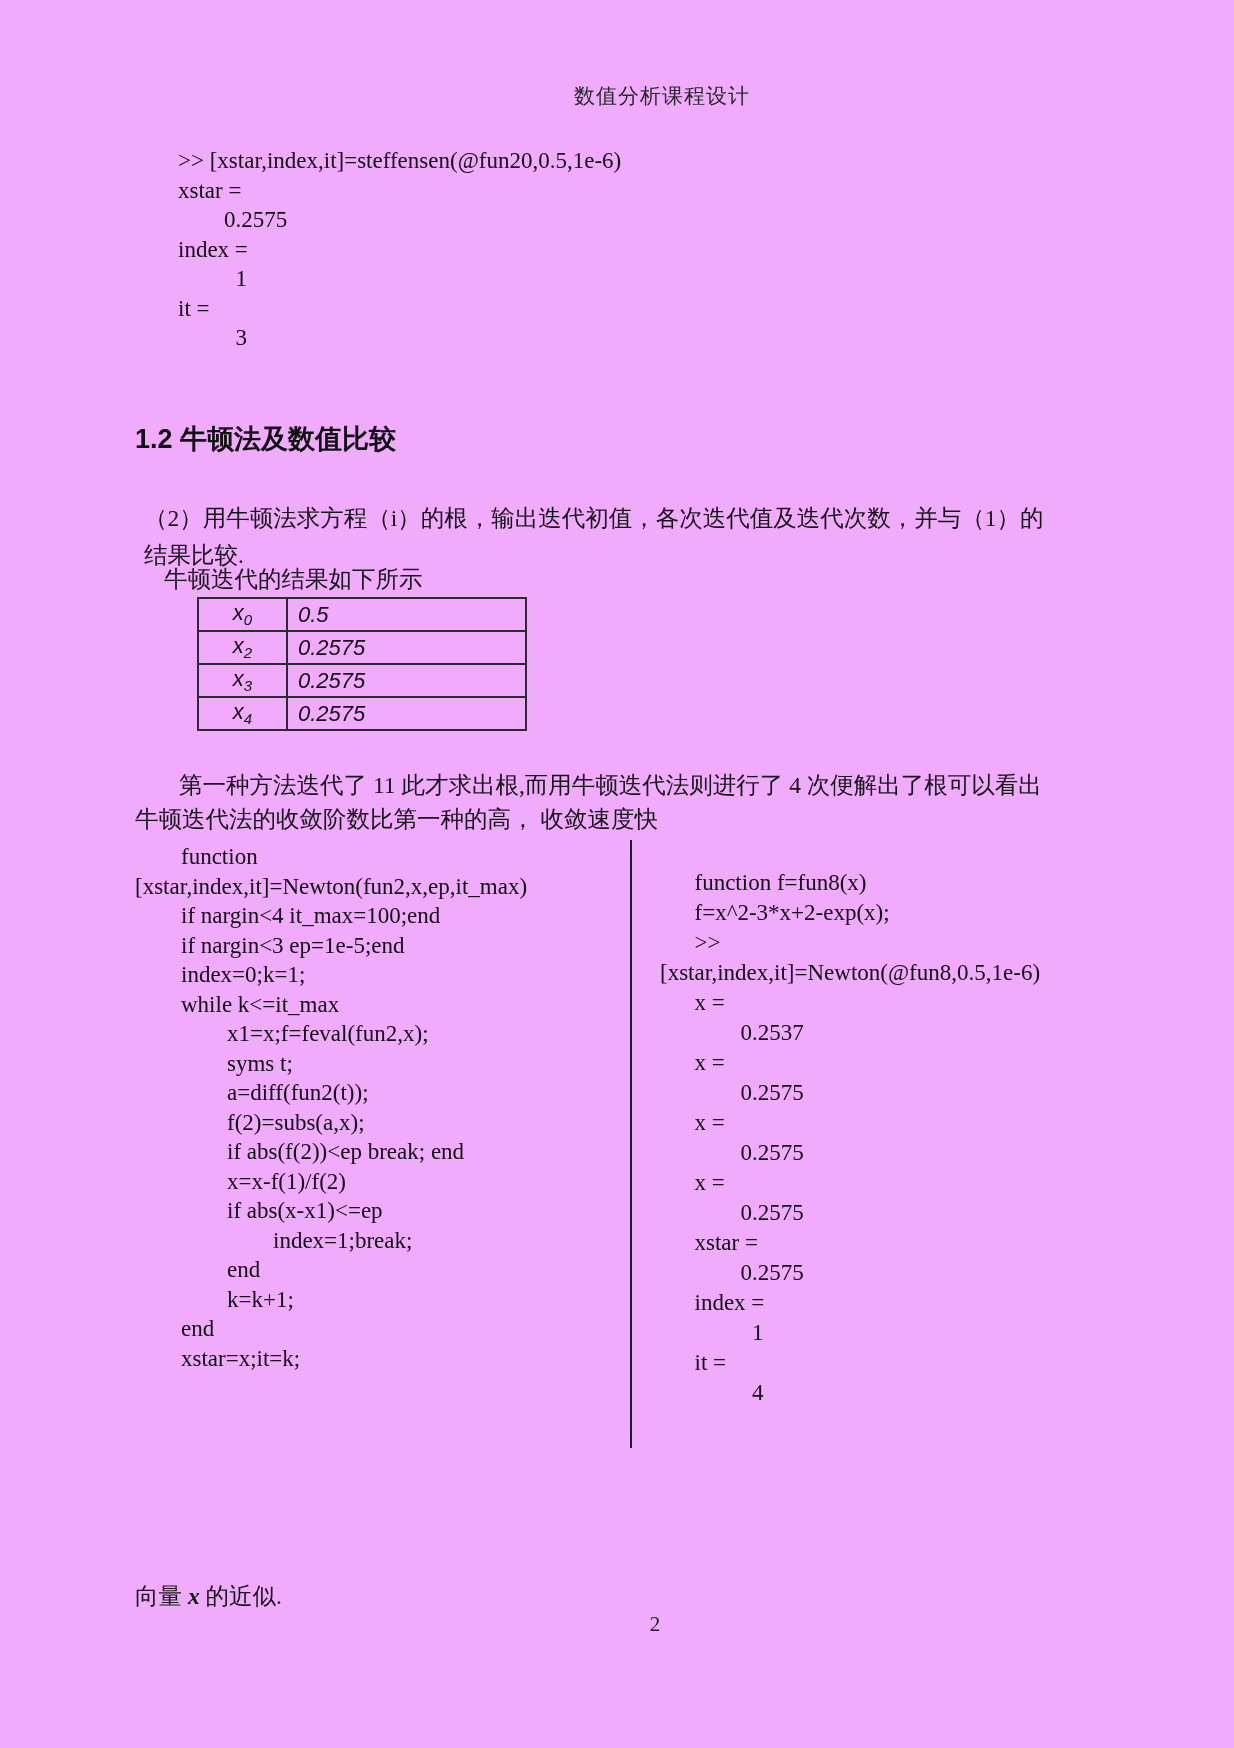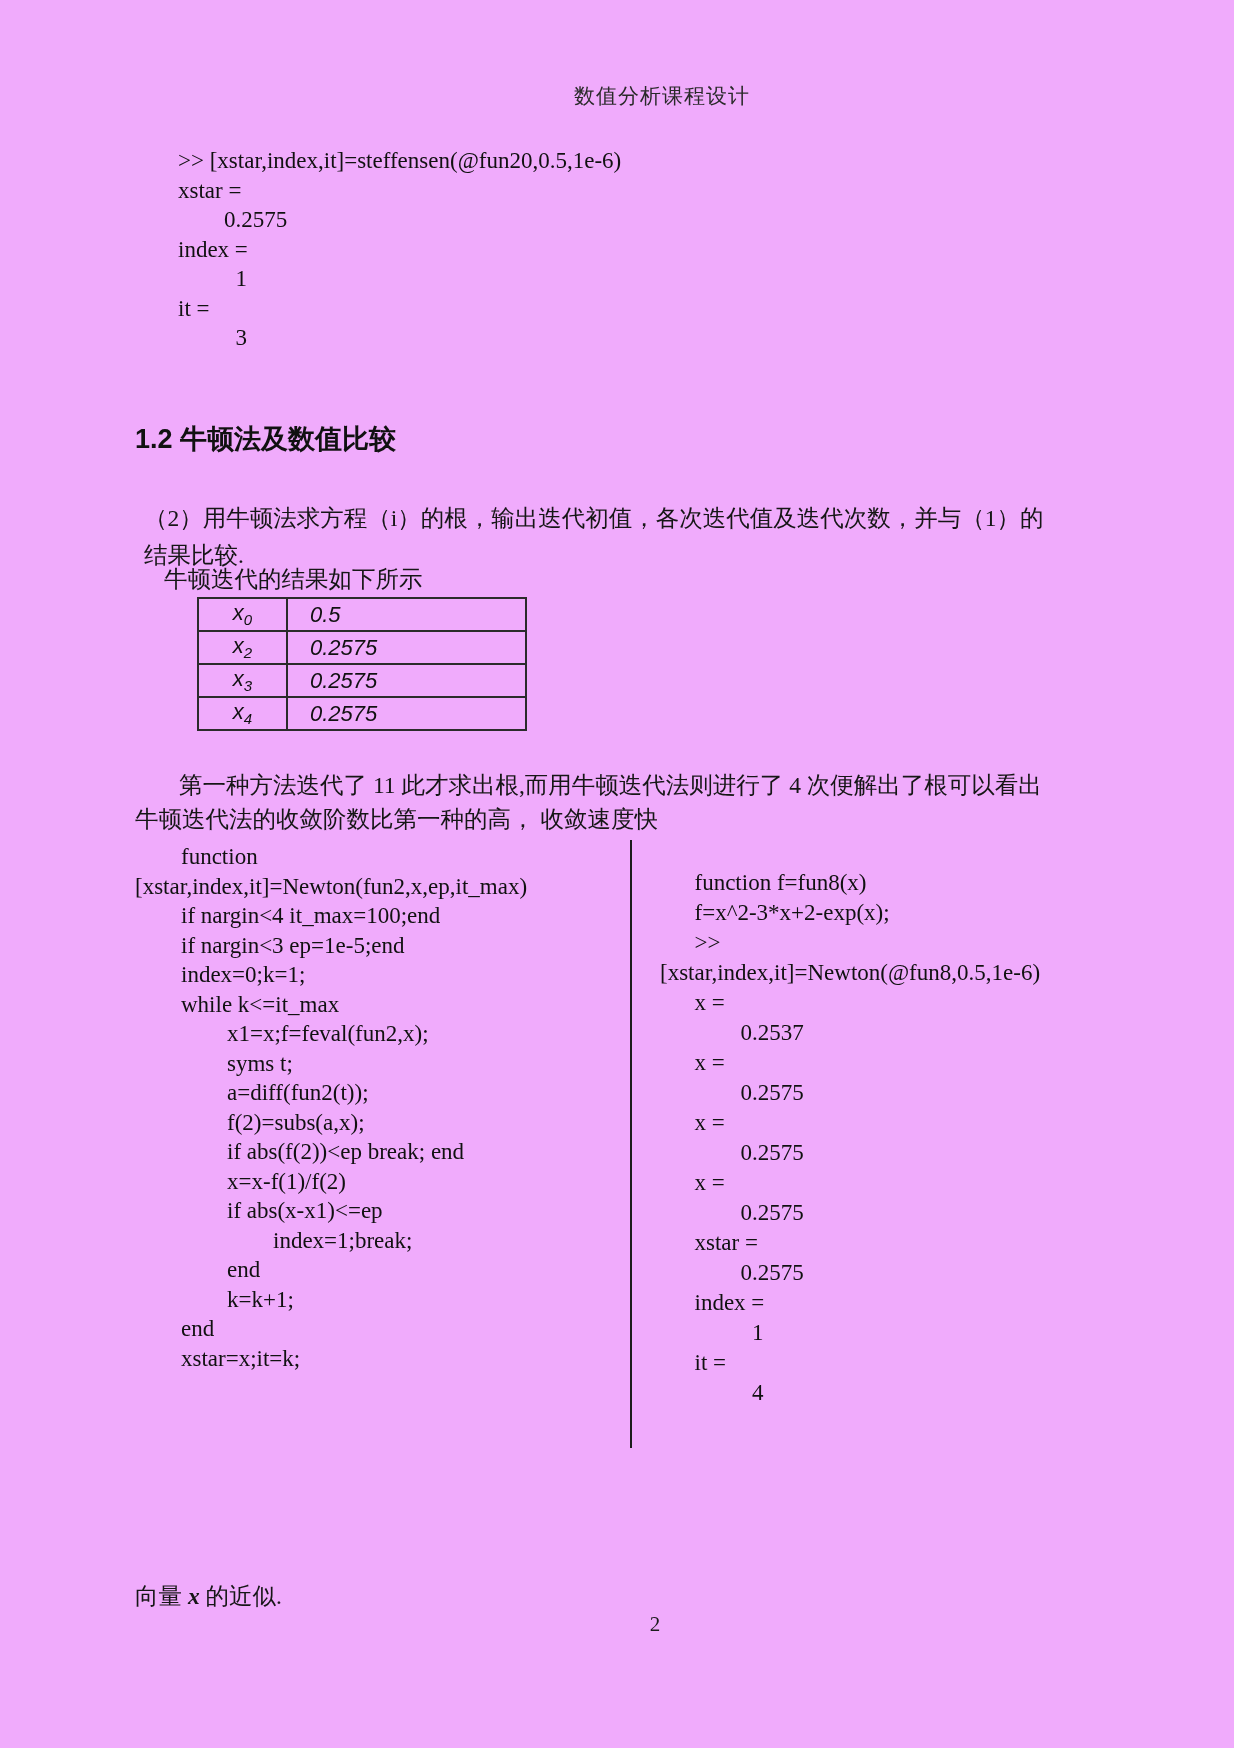--- a/index.html
+++ b/index.html
@@ -53,21 +53,21 @@
     font-size:22px;
     color:#111;
     font-style:italic;
   }
   .results-table td {
     border:2px solid #2b2b2b;
     height:33px;
     padding:0;
   }
   .results-table td.t-var { width:89px; text-align:center; }
-  .results-table td.t-val { width:239px; padding-left:22px; }
+  .results-table td.t-val { width:239px; padding-left:10px; }
   .results-table sub { font-size:15px; }
   .v-divider {
     width:2px;
     background:#1c1c1c;
   }
   .page-num {
     left:0; right:0; top:1612px;
     text-align:center;
     font-size:21px;
     transform:translateX(38px);

